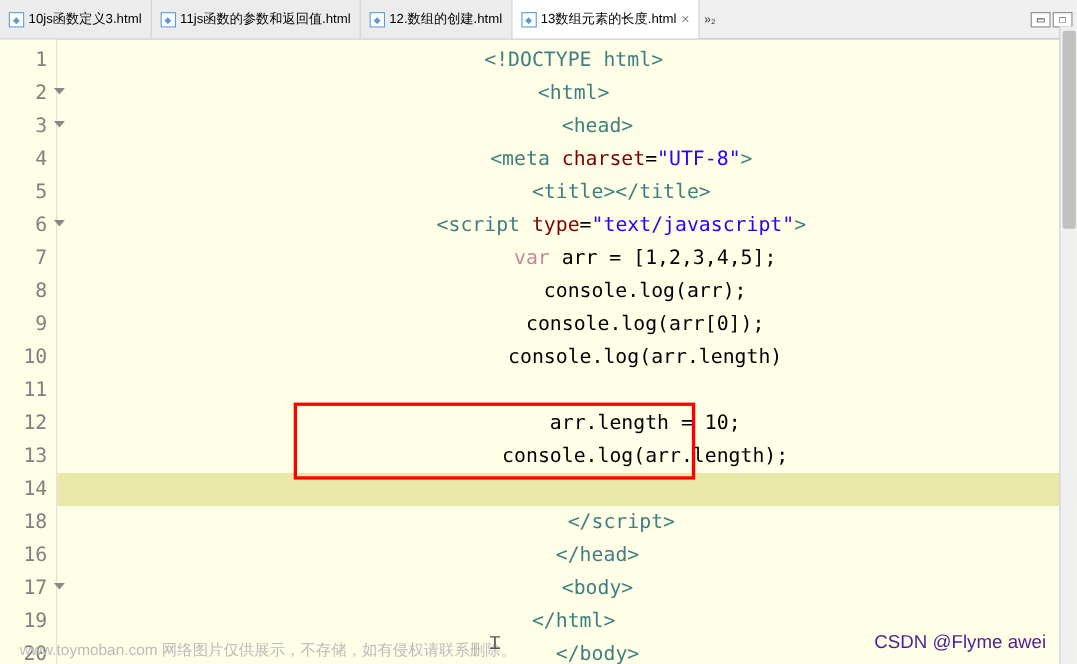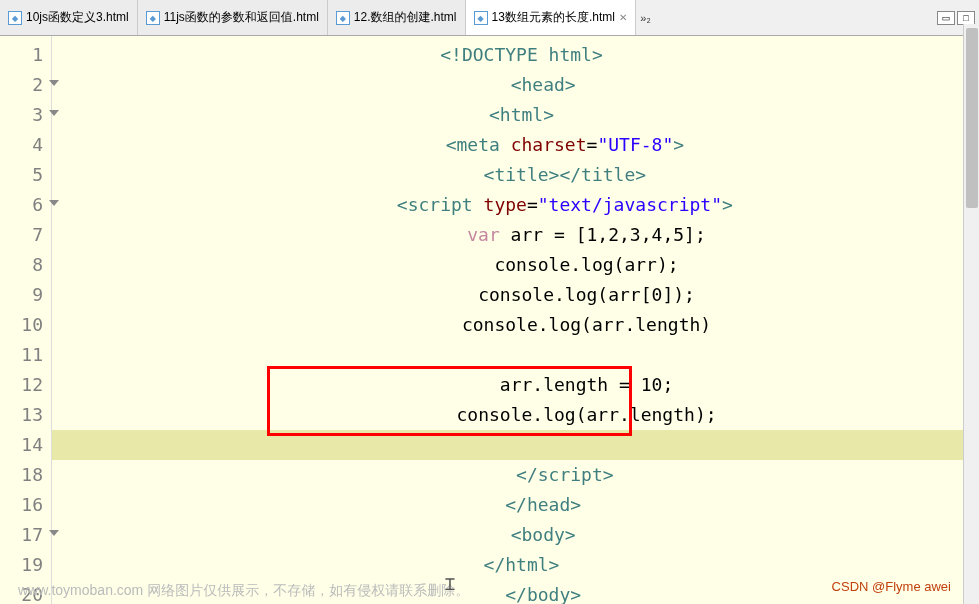--- a/index.html
+++ b/index.html
@@ -166,22 +166,22 @@
       bottom: 4px;
       left: 18px;
       font-size: 14px;
       color: #bbb;
       font-family: sans-serif;
     }
     .watermark2 {
       position: absolute;
       bottom: 10px;
       right: 28px;
-      font-size: 13px;
-      color: #c2410c;
+      font-size: 17px;
+      color: #4c1d95;
       font-family: sans-serif;
     }
     .cursor-mark {
       position: absolute;
       bottom: 10px;
       left: 445px;
       font-size: 16px;
       color: #555;
     }
   </style>
@@ -230,22 +230,22 @@
     <div class="line-num">13</div>
     <div class="line-num">14</div>
     <div class="line-num">18</div>
     <div class="line-num">16</div>
     <div class="line-num fold-marker">17</div>
     <div class="line-num">19</div>
     <div class="line-num">20</div>
   </div>
   <div class="code-area">
     <div class="code-line"><span class="c-teal">&lt;!</span><span class="c-teal">DOCTYPE</span><span> </span><span class="c-teal">html</span><span class="c-teal">&gt;</span></div>
+    <div class="code-line"><span class="c-teal">&lt;</span><span class="c-teal">html</span><span class="c-teal">&gt;</span></div>
     <div class="code-line"><span>    </span><span class="c-teal">&lt;</span><span class="c-teal">head</span><span class="c-teal">&gt;</span></div>
-    <div class="code-line"><span class="c-teal">&lt;</span><span class="c-teal">html</span><span class="c-teal">&gt;</span></div>
     <div class="code-line"><span>        </span><span class="c-teal">&lt;</span><span class="c-teal">meta</span><span> </span><span class="c-red">charset</span><span class="c-black">=</span><span class="c-blue">"UTF-8"</span><span class="c-teal">&gt;</span></div>
     <div class="code-line"><span>        </span><span class="c-teal">&lt;</span><span class="c-teal">title</span><span class="c-teal">&gt;&lt;/</span><span class="c-teal">title</span><span class="c-teal">&gt;</span></div>
     <div class="code-line"><span>        </span><span class="c-teal">&lt;</span><span class="c-teal">script</span><span> </span><span class="c-red">type</span><span class="c-black">=</span><span class="c-blue">"text/javascript"</span><span class="c-teal">&gt;</span></div>
     <div class="code-line"><span>            </span><span class="c-pink">var</span><span class="c-black"> arr = [</span><span class="c-num">1</span><span class="c-black">,</span><span class="c-num">2</span><span class="c-black">,</span><span class="c-num">3</span><span class="c-black">,</span><span class="c-num">4</span><span class="c-black">,</span><span class="c-num">5</span><span class="c-black">];</span></div>
     <div class="code-line"><span>            </span><span class="c-black">console.log(arr);</span></div>
     <div class="code-line"><span>            </span><span class="c-black">console.log(arr[</span><span class="c-num">0</span><span class="c-black">]);</span></div>
     <div class="code-line"><span>            </span><span class="c-black">console.log(arr.length)</span></div>
     <div class="code-line"></div>
     <div class="code-line"><span>            </span><span class="c-black">arr.length = </span><span class="c-num">10</span><span class="c-black">;</span></div>
     <div class="code-line"><span>            </span><span class="c-black">console.log(arr.length);</span></div>

